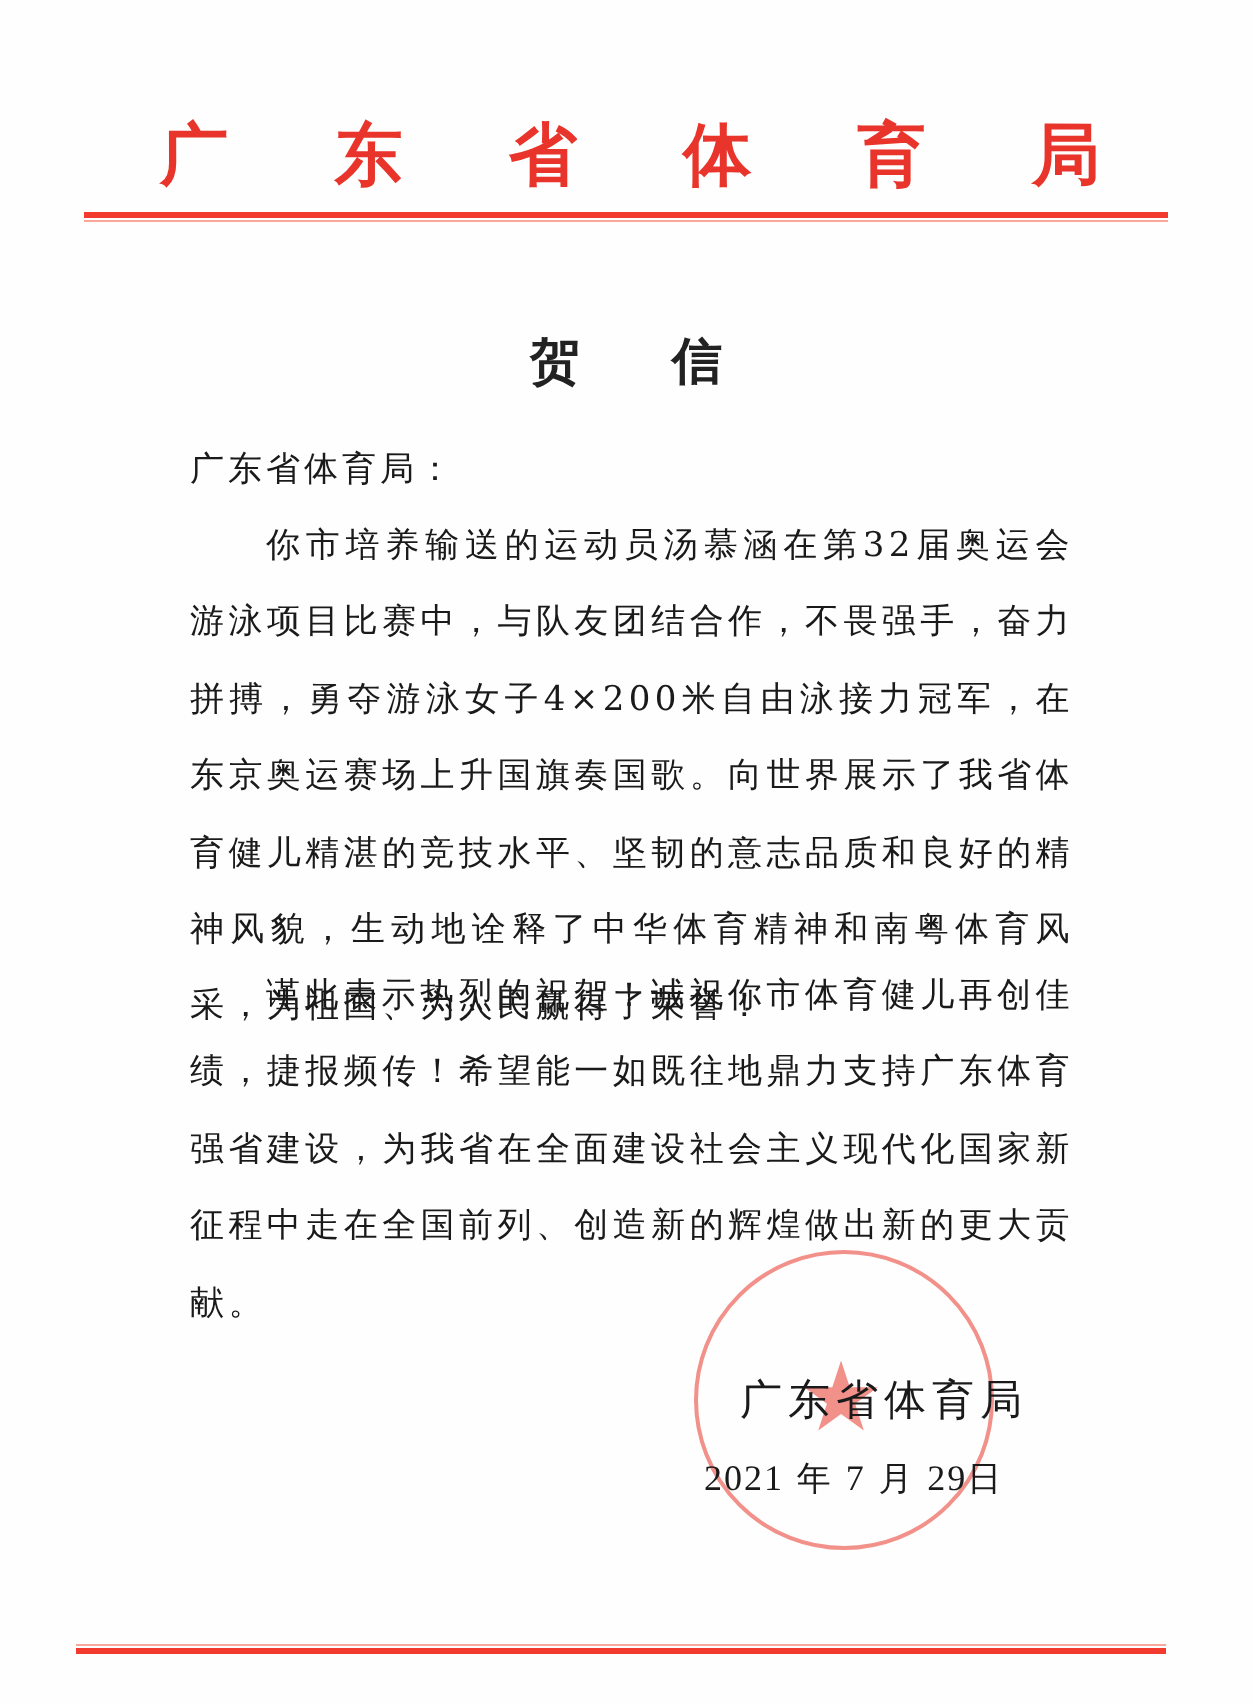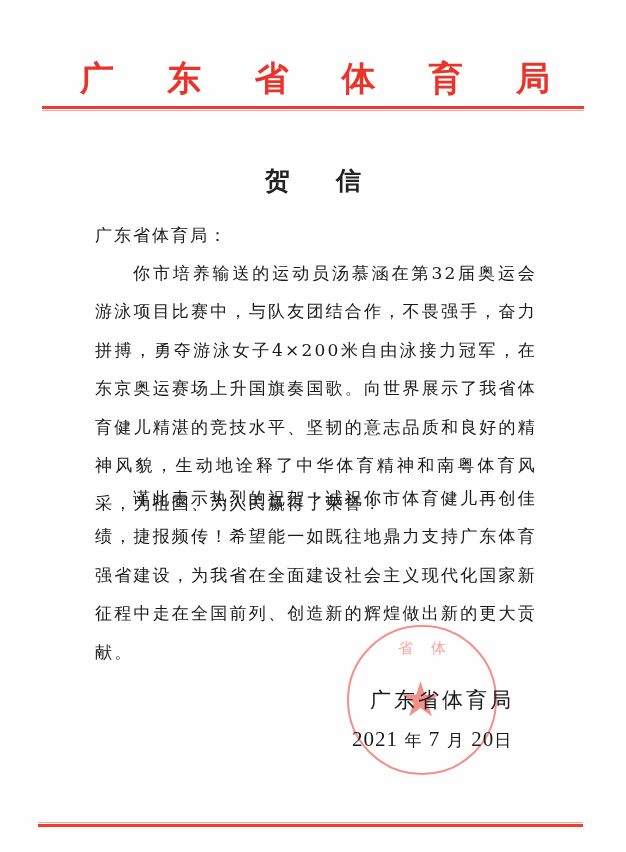--- a/index.html
+++ b/index.html
@@ -45,21 +45,21 @@
   }
   .stamp .star {
     position: absolute; left: 50px; top: 48px; font-size: 48px; color: rgba(232,52,42,0.55); line-height: 48px;
   }
   .signature {
     position: absolute; left: 370px; top: 688px; font-size: 21px; letter-spacing: 3px; line-height: 24px;
   }
   .date {
     position: absolute; left: 352px; top: 727px; font-size: 17px; letter-spacing: 1px; line-height: 24px;
   }
-  .date .num { font-family: "Liberation Serif", serif; font-size: 21px; text-align: right; }
+  .date .num { font-family: "Liberation Serif", serif; font-size: 18px; text-align: right; }
 </style>
 </head>
 <body>
 
 <div class="letterhead">
   <span>广</span>
   <span>东</span>
   <span>省</span>
   <span>体</span>
   <span>育</span>
@@ -72,30 +72,29 @@
 </div>
 
 <div class="doc-title">贺信</div>
 
 <div class="salutation">广东省体育局：</div>
 
 <div class="para para-1">你市培养输送的运动员汤慕涵在第32届奥运会游泳项目比赛中，与队友团结合作，不畏强手，奋力拼搏，勇夺游泳女子4×200米自由泳接力冠军，在东京奥运赛场上升国旗奏国歌。向世界展示了我省体育健儿精湛的竞技水平、坚韧的意志品质和良好的精神风貌，生动地诠释了中华体育精神和南粤体育风采，为祖国、为人民赢得了荣誉！</div>
 <div class="para para-2">谨此表示热烈的祝贺！诚祝你市体育健儿再创佳绩，捷报频传！希望能一如既往地鼎力支持广东体育强省建设，为我省在全面建设社会主义现代化国家新征程中走在全国前列、创造新的辉煌做出新的更大贡献。</div>
 
 <div class="stamp">
-  <div class="arc-text">省体</div>
   <div class="star">★</div>
 </div>
 
 <div class="signature">广东省体育局</div>
 
 <div class="date">
   <span class="num">2021</span>
   <span>年</span>
   <span class="num">7</span>
   <span>月</span>
-  <span class="num">20</span><span>日</span>
+  <span class="num">29</span><span>日</span>
 </div>
 
 <div class="rule rule-bottom">
   <div class="thin"></div>
   <div class="thick"></div>
 </div>
 
 </body></html>

